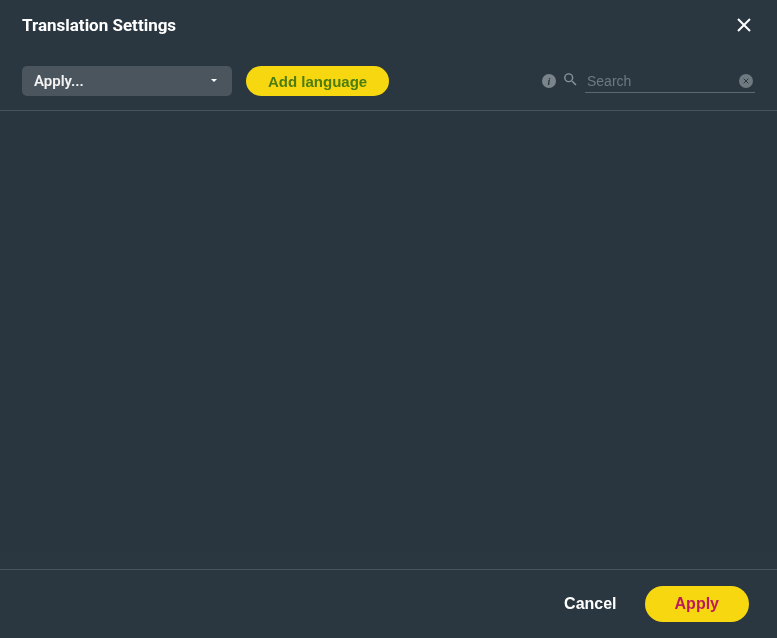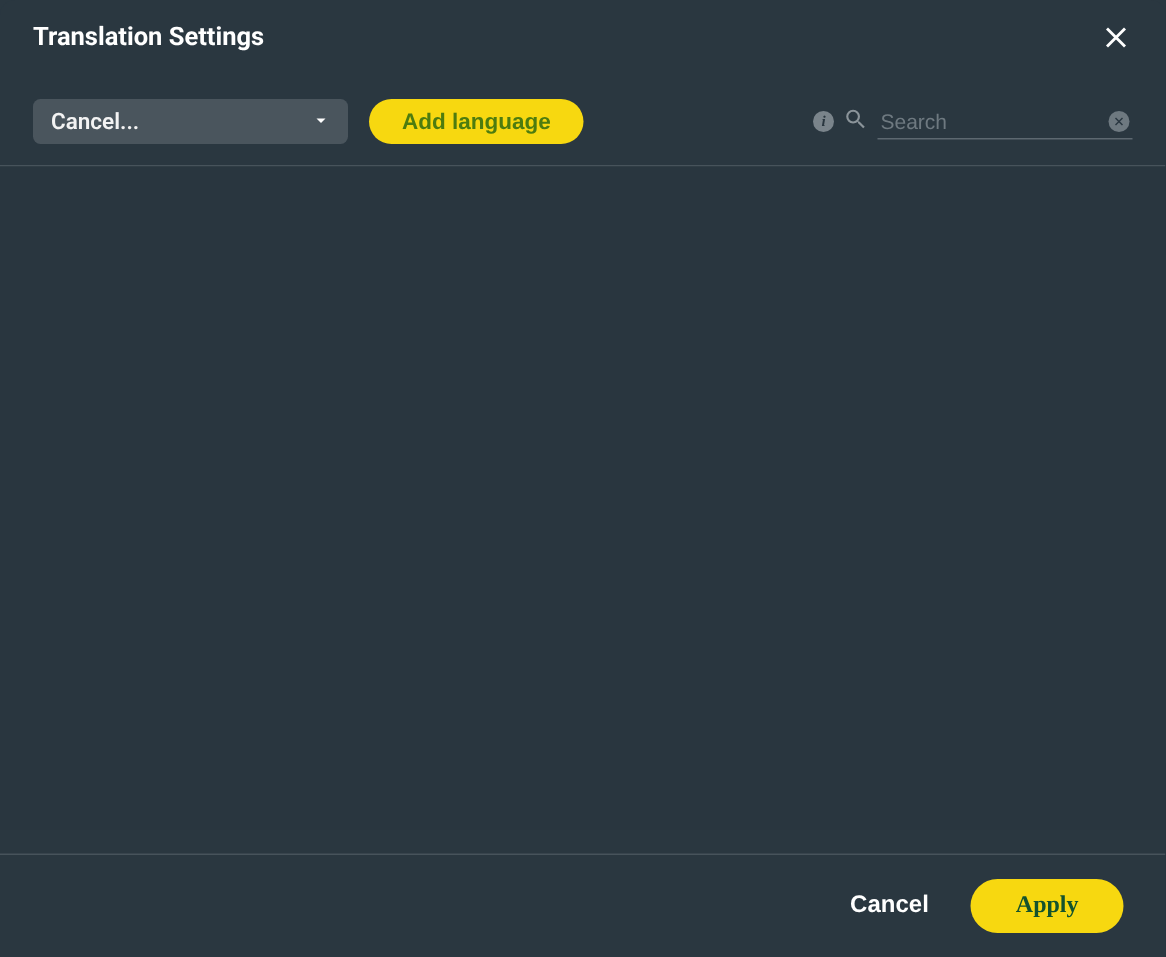--- a/index.html
+++ b/index.html
@@ -159,45 +159,44 @@
     font-size: 16px;
     font-weight: 600;
     cursor: pointer;
   }
   .apply-btn {
     height: 36px;
     background: #f7d810;
     border: none;
     border-radius: 18px;
     padding: 0 30px;
-    color: #14532d;
+    color: #be185d;
     font-size: 16px;
     font-weight: 700;
     cursor: pointer;
-    font-family: Liberation Serif, serif;
   }
 </style>
 </head>
 <body>
 
 <div class="dialog">
 
   <div class="header">
     <div class="title">Translation Settings</div>
     <div class="close-btn">
       <svg viewBox="0 0 24 24">
           <line x1="4" y1="4" x2="20" y2="20"></line>
           <line x1="20" y1="4" x2="4" y2="20"></line>
         </svg>
     </div>
   </div>
 
   <div class="toolbar">
     <div class="select">
-      <span class="select-label">Cancel...</span>
+      <span class="select-label">Apply...</span>
       <span class="select-chevron">
         <svg viewBox="0 0 24 24">
             <path d="M6 9l6 6 6-6z"></path>
           </svg>
       </span>
     </div>
 
     <button class="add-btn">Add language</button>
 
     <div class="spacer"></div>

